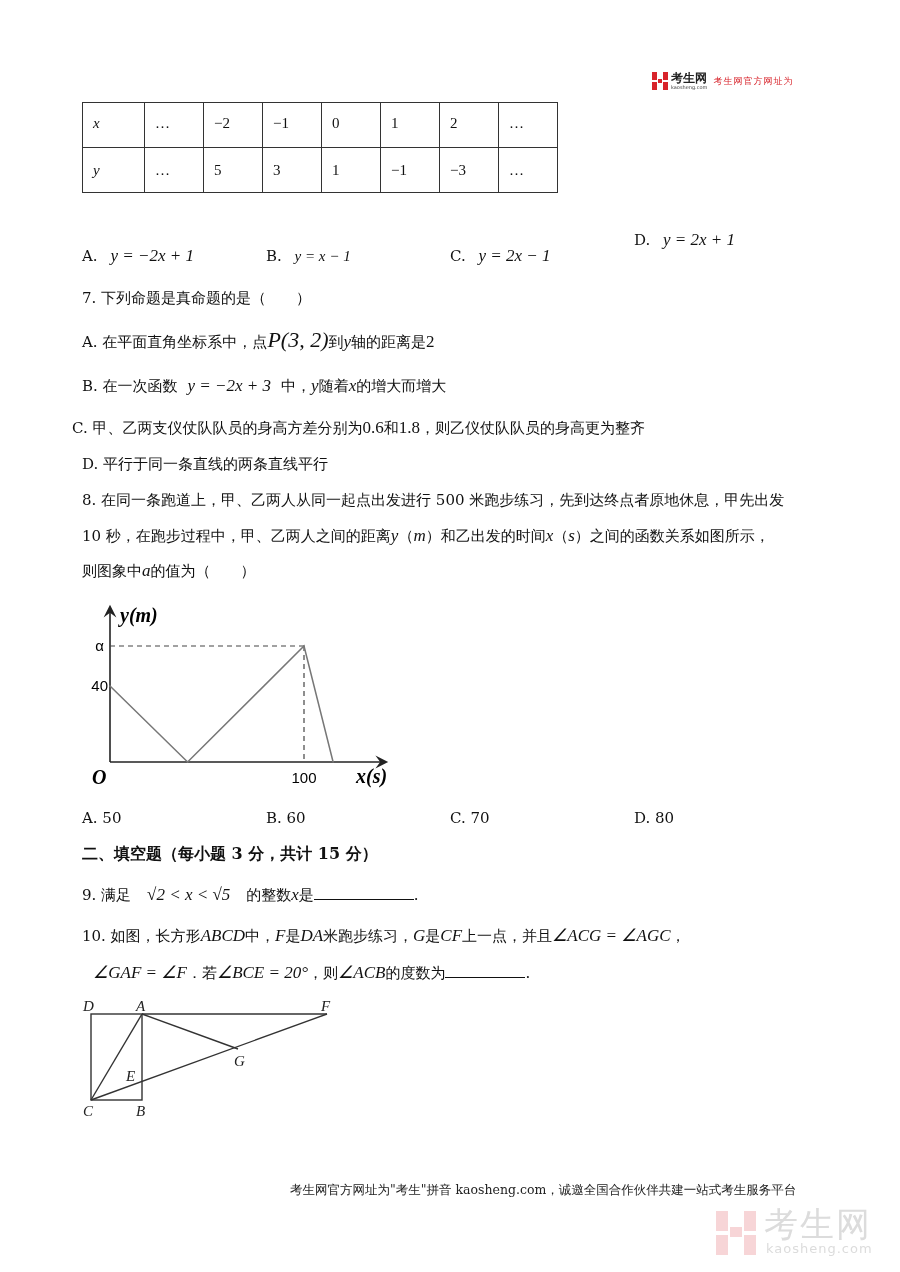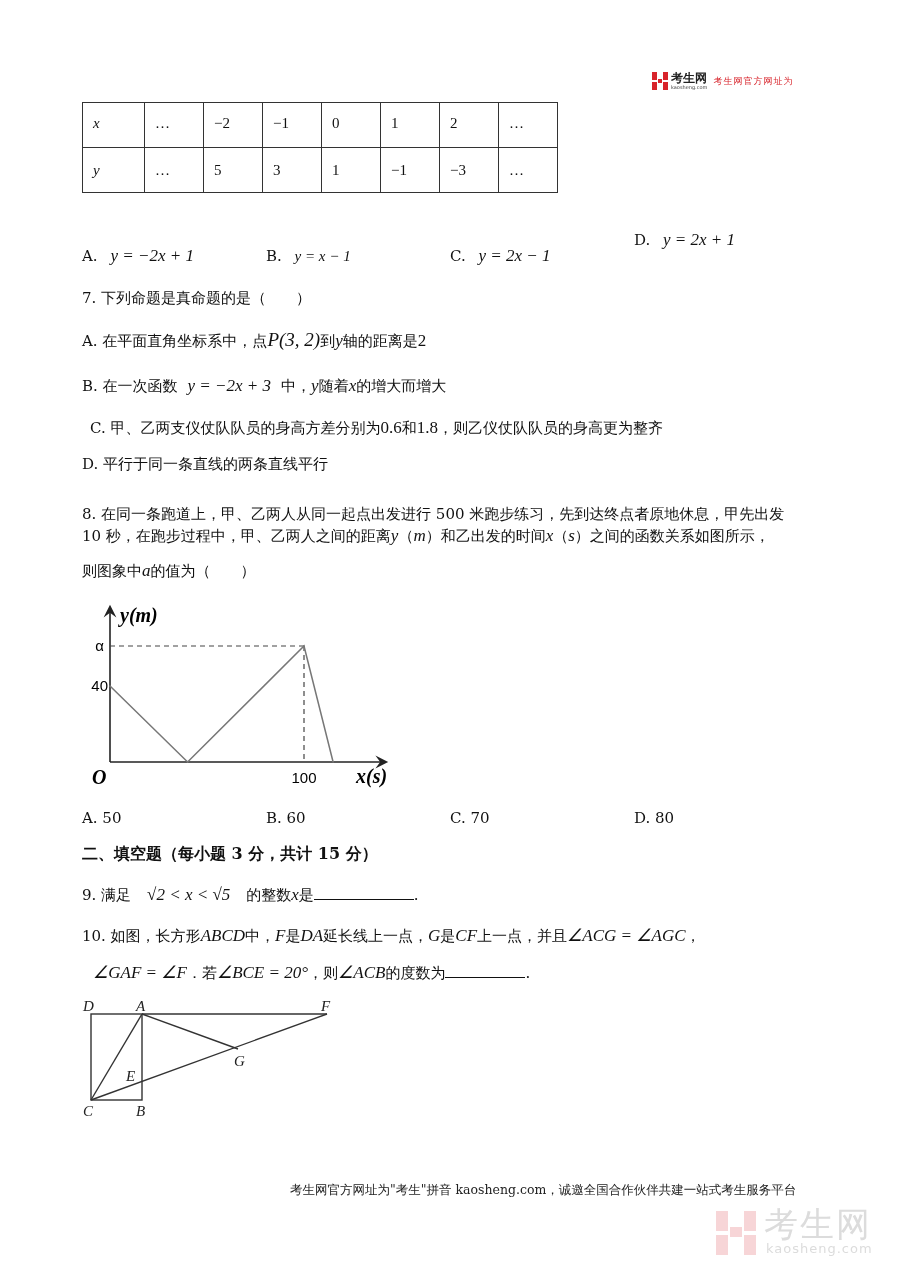--- a/index.html
+++ b/index.html
@@ -87,31 +87,31 @@
   <span>C.</span>
   <span class="math" style="margin-left:8px">y = 2x − 1</span>
 </div>
 <div class="abs txt" style="left:634px;top:230px">
   <span>D.</span>
   <span class="math" style="margin-left:8px">y = 2x + 1</span>
 </div>
 
 <div class="abs txt" style="left:82px;top:288px">7. 下列命题是真命题的是（　　）</div>
 <div class="abs txt" style="left:82px;top:330px">
-  <span>A. 在平面直角坐标系中，点</span><span class="math" style="font-size:19px">P(3, 2)</span><span>到</span><span class="math">y</span><span>轴的距离是</span><span class="mathn">2</span>
+  <span>A. 在平面直角坐标系中，点</span><span class="math" style="font-size:22px">P(3, 2)</span><span>到</span><span class="math">y</span><span>轴的距离是</span><span class="mathn">2</span>
 </div>
 <div class="abs txt" style="left:82px;top:376px">
   <span>B. 在一次函数</span><span class="math" style="margin:0 10px">y = −2x + 3</span><span>中，</span><span class="math">y</span><span>随着</span><span class="math">x</span><span>的增大而增大</span>
 </div>
-<div class="abs txt" style="left:90px;top:418px">
+<div class="abs txt" style="left:72px;top:418px">
   <span>C. 甲、乙两支仪仗队队员的身高方差分别为</span><span class="mathn">0.6</span><span>和</span><span class="mathn">1.8</span><span>，则乙仪仗队队员的身高更为整齐</span>
 </div>
 <div class="abs txt" style="left:82px;top:454px">D. 平行于同一条直线的两条直线平行</div>
 
-<div class="abs txt" style="left:82px;top:504px">8. 在同一条跑道上，甲、乙两人从同一起点出发进行 500 米跑步练习，先到达终点者原地休息，甲先出发</div>
+<div class="abs txt" style="left:82px;top:490px">8. 在同一条跑道上，甲、乙两人从同一起点出发进行 500 米跑步练习，先到达终点者原地休息，甲先出发</div>
 <div class="abs txt" style="left:82px;top:526px">
   <span>10 秒，在跑步过程中，甲、乙两人之间的距离</span><span class="math">y</span><span>（</span><span class="math">m</span><span>）和乙出发的时间</span><span class="math">x</span><span>（</span><span class="math">s</span><span>）之间的函数关系如图所示，</span>
 </div>
 <div class="abs txt" style="left:82px;top:561px">
   <span>则图象中</span><span class="math">a</span><span>的值为（　　）</span>
 </div>
 
 <svg class="abs" style="left:80px;top:600px" width="320" height="200">
   <defs>
     <marker id="arr" markerWidth="10" markerHeight="10" refX="6" refY="5" orient="auto">
@@ -142,21 +142,21 @@
 <div class="abs txt" style="left:450px;top:808px">C. 70</div>
 <div class="abs txt" style="left:634px;top:808px">D. 80</div>
 
 <div class="abs txt section" style="left:82px;top:844px">二、填空题（每小题 3 分，共计 15 分）</div>
 
 <div class="abs txt" style="left:82px;top:884px">
   <span>9. 满足</span><span class="math" style="margin:0 16px">√2 &lt; x &lt; √5</span><span>的整数</span><span class="math">x</span><span>是</span><span class="blank" style="width:100px"></span><span>.</span>
 </div>
 
 <div class="abs txt" style="left:82px;top:926px">
-  <span>10. 如图，长方形</span><span class="math">ABCD</span><span>中，</span><span class="math">F</span><span>是</span><span class="math">DA</span><span>延长线上一点，</span><span class="math">G</span><span>是</span><span class="math">CF</span><span>上一点，并且</span><span class="math">∠ACG = ∠AGC</span><span>，</span>
+  <span>10. 如图，长方形</span><span class="math">ABCD</span><span>中，</span><span class="math">F</span><span>是</span><span class="math">DA</span><span>米跑步练习，</span><span class="math">G</span><span>是</span><span class="math">CF</span><span>上一点，并且</span><span class="math">∠ACG = ∠AGC</span><span>，</span>
 </div>
 <div class="abs txt" style="left:93px;top:962px">
   <span class="math">∠GAF = ∠F</span><span>．若</span><span class="math">∠BCE = 20°</span><span>，则</span><span class="math">∠ACB</span><span>的度数为</span><span class="blank" style="width:80px"></span><span>.</span>
 </div>
 
 <svg class="abs" style="left:80px;top:994px" width="280" height="126">
   <g stroke="#333" stroke-width="1.4" fill="none">
     <rect x="11" y="20" width="51" height="86"></rect>
     <line x1="62" y1="20" x2="247" y2="20"></line>
     <line x1="11" y1="106" x2="62" y2="20"></line>

